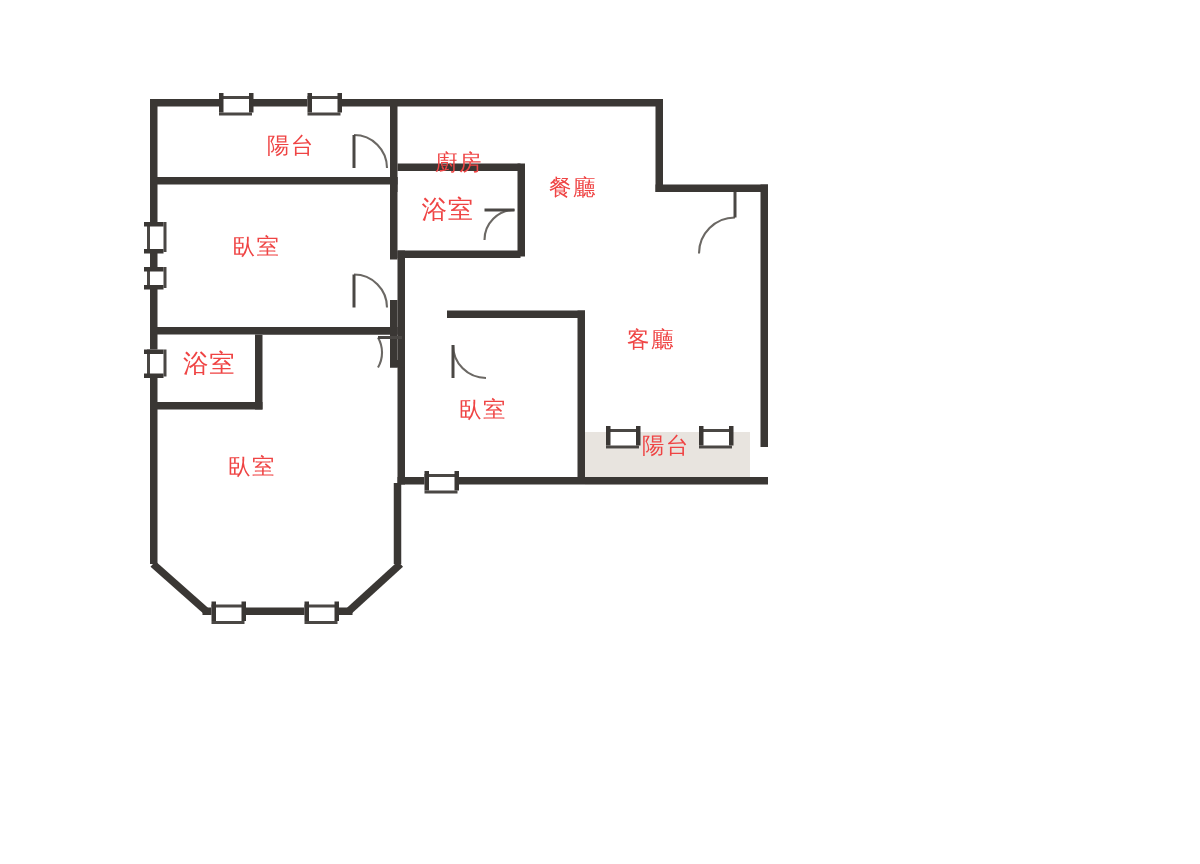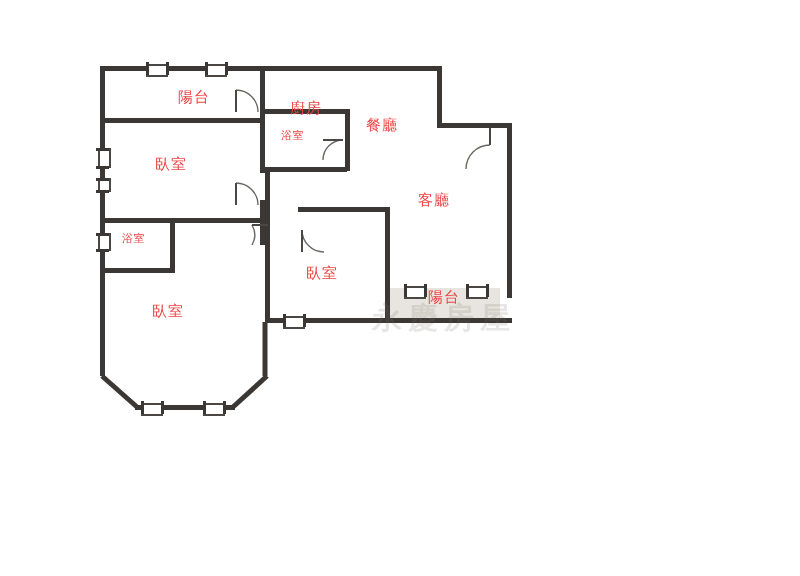--- a/index.html
+++ b/index.html
@@ -21,21 +21,21 @@
   }
   .room-label {
     position: absolute;
     color: #ef4444;
     font-size: 15px;
     letter-spacing: 1px;
     white-space: nowrap;
     font-family: "DejaVu Sans", "Liberation Sans", sans-serif;
   }
   .room-label.small {
-    font-size: 11px;
+    font-size: 17px;
     letter-spacing: 0.5px;
   }
   .window {
     position: absolute;
     background: #ffffff;
     border-top: 2px solid #4a4744;
     border-bottom: 2px solid #4a4744;
   }
   .window.vert {
     border-top: none;
@@ -180,26 +180,25 @@
   <div class="win-cap" style="left:424px; top:284px; width:3px; height:13px;"></div>
 
   <div class="window" style="left:466px; top:286px; width:22px; height:9px;"></div>
   <div class="win-cap" style="left:466px; top:284px; width:3px; height:13px;"></div>
   <div class="win-cap" style="left:486px; top:284px; width:3px; height:13px;"></div>
 
   <div class="window" style="left:283px; top:316px; width:22px; height:9px;"></div>
   <div class="win-cap" style="left:283px; top:314px; width:3px; height:13px;"></div>
   <div class="win-cap" style="left:303px; top:314px; width:3px; height:13px;"></div>
 
-  <div class="watermark" style="left:372px; top:298px;">永慶房屋</div>
 
   <div class="room-label" style="left:178px; top:88px;">陽台</div>
   <div class="room-label" style="left:290px; top:99px;">廚房</div>
   <div class="room-label" style="left:366px; top:116px;">餐廳</div>
   <div class="room-label small" style="left:281px; top:128px;">浴室</div>
   <div class="room-label" style="left:155px; top:155px;">臥室</div>
-  <div class="room-label" style="left:418px; top:191px;">客廳</div>
+  <div class="room-label" style="left:418px; top:217px;">客廳</div>
   <div class="room-label small" style="left:122px; top:231px;">浴室</div>
   <div class="room-label" style="left:306px; top:264px;">臥室</div>
   <div class="room-label" style="left:428px; top:288px;">陽台</div>
   <div class="room-label" style="left:152px; top:302px;">臥室</div>
 
 </div>
 
 </body></html>

